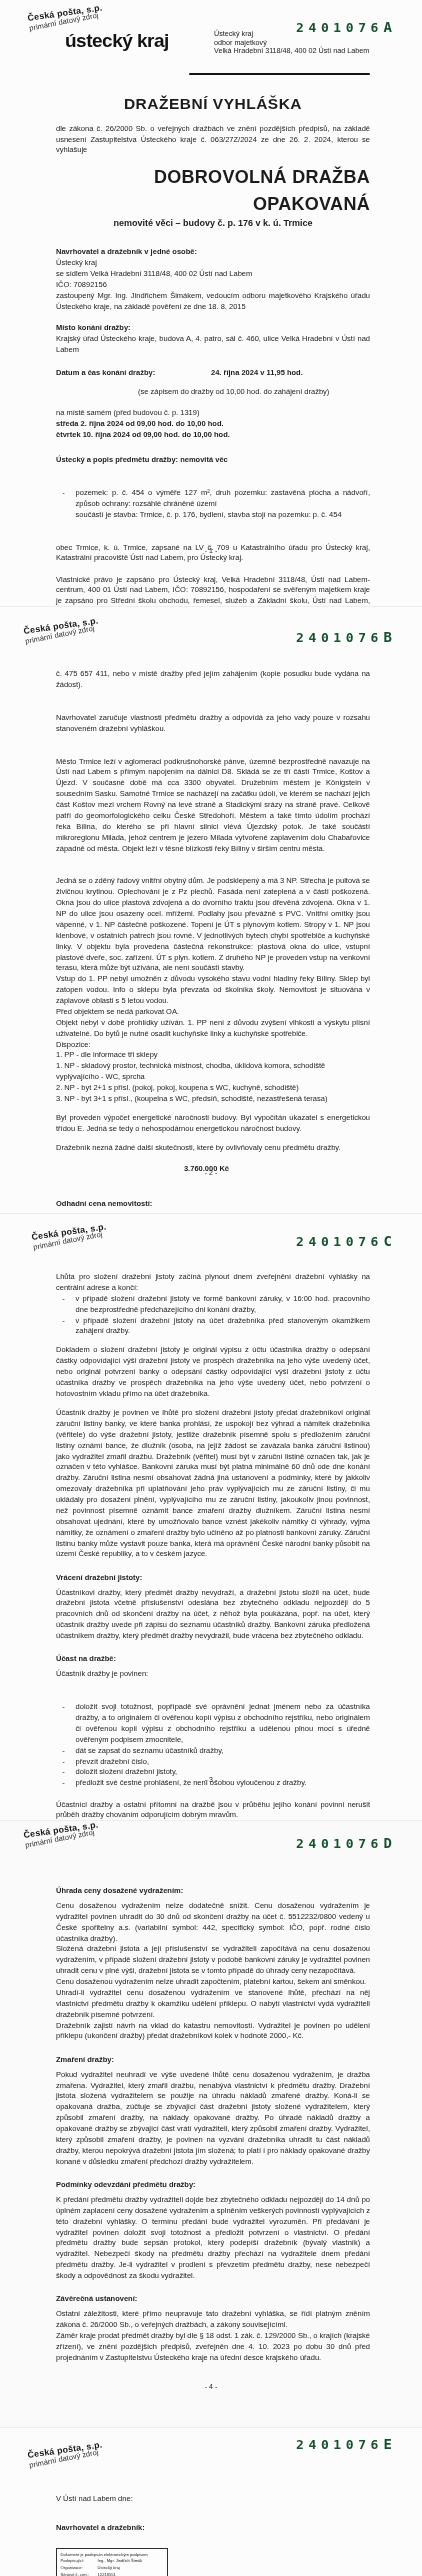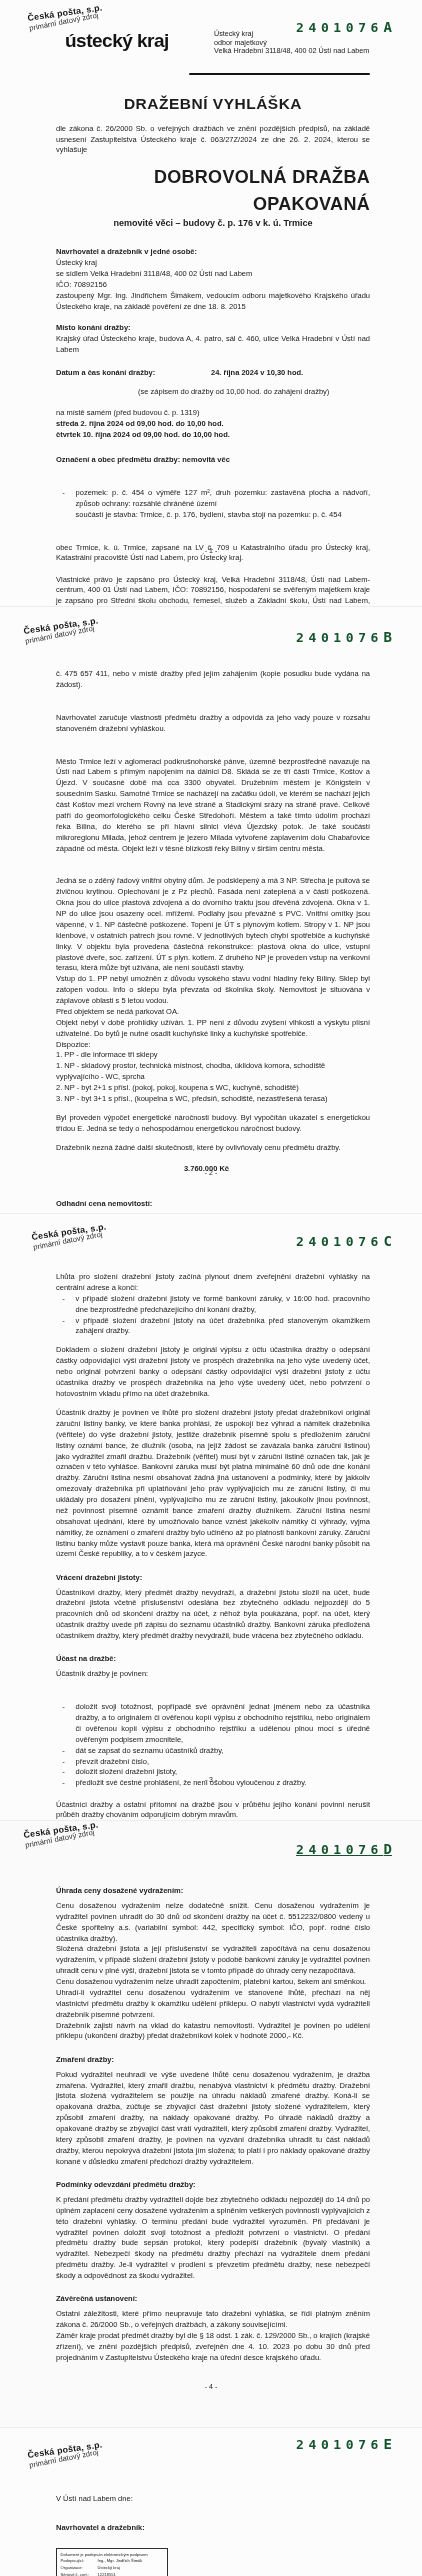--- a/index.html
+++ b/index.html
@@ -91,33 +91,33 @@
       <p>Ústecký kraj</p>
       <p>se sídlem Velká Hradební 3118/48, 400 02 Ústí nad Labem</p>
       <p>IČO: 70892156</p>
       <p class="just">zastoupený Mgr. Ing. Jindřichem Šimákem, vedoucím odboru majetkového Krajského úřadu Ústeckého kraje, na základě pověření ze dne 18. 8. 2015</p>
 
       <p class="h gap20">Místo konání dražby:</p>
       <p class="just">Krajský úřad Ústeckého kraje, budova A, 4. patro, sál č. 460, ulice Velká Hradební v Ústí nad Labem</p>
 
       <div class="frow gap24">
         <div class="flabel">Datum a čas konání dražby:</div>
-        <div class="fval b">24. října 2024 v 10,30 hod.</div>
+        <div class="fval b">24. října 2024 v 11,95 hod.</div>
       </div>
       <p class="note-line gap16">(se zápisem do dražby od 10,00 hod. do zahájení dražby)</p>
 
       <div class="frow gap20">
         <div class="fval">
           <div>na místě samém (před budovou č. p. 1319)</div>
           <div class="b">středa 2. října 2024 od 09,00 hod. do 10,00 hod.</div>
           <div class="b">čtvrtek 10. října 2024 od 09,00 hod. do 10,00 hod.</div>
         </div>
       </div>
 
-      <p class="h gap28">Označení a obec předmětu dražby: nemovitá věc</p>
+      <p class="h gap28">Ústecký a popis předmětu dražby: nemovitá věc</p>
       <p class="li just gap12">pozemek: p. č. 454 o výměře 127 m², druh pozemku: zastavěná plocha a nádvoří, způsob ochrany: rozsáhlé chráněné území</p>
       <p class="li2 just">součástí je stavba: Trmice, č. p. 176, bydlení, stavba stojí na pozemku: p. č. 454</p>
       <p class="just gap12">obec Trmice, k. ú. Trmice, zapsané na LV č. 709 u Katastrálního úřadu pro Ústecký kraj, Katastrální pracoviště Ústí nad Labem, pro Ústecký kraj.</p>
       <p class="just gap20">Vlastnické právo je zapsáno pro Ústecký kraj, Velká Hradební 3118/48, Ústí nad Labem-centrum, 400 01 Ústí nad Labem, IČO: 70892156, hospodaření se svěřeným majetkem kraje je zapsáno pro Střední školu obchodu, řemesel, služeb a Základní školu, Ústí nad Labem, příspěvkovou organizaci, Keplerova 315/7, Krásné Březno, 400 07 Ústí nad Labem, IČO: 00082627.</p>
       <p class="b gap16">Celý předmět dražby se draží tak jak stojí a leží.</p>
 
     </div>
     <div class="pagenum" style="bottom:52px;">- 1 -</div>
   </div>
 
@@ -201,21 +201,21 @@
       <p class="just gap16">Pro vydražitele je dražba provedena bezúplatně, vyjma nákladů spojených se zmařením dražby.</p>
     </div>
     <div class="pagenum" style="bottom:37px;">- 3 -</div>
   </div>
 
   <div class="page tint">
     <div class="stamp-sender" style="left:23px; top:9.3px;">
       <div class="l1">Česká pošta, s.p.</div>
       <div class="l2">primární datový zdroj</div>
     </div>
-    <div class="stamp-number" style="top:20px;text-decoration:underline;">
+    <div class="stamp-number" style="top:14px;">
       <span>2401076</span><span class="letter">D</span>
     </div>
 
     <div class="content" style="padding-top:65px;">
       <p class="h">Úhrada ceny dosažené vydražením:</p>
       <p class="just gap8">Cenu dosaženou vydražením nelze dodatečně snížit. Cenu dosaženou vydražením je vydražitel povinen uhradit do 30 dnů od skončení dražby na účet č. 5512232/0800 vedený u České spořitelny a.s. (variabilní symbol: 442, specifický symbol: IČO, popř. rodné číslo účastníka dražby).</p>
       <p class="just">Složená dražební jistota a její příslušenství se vydražiteli započítává na cenu dosaženou vydražením, v případě složení dražební jistoty v podobě bankovní záruky je vydražitel povinen uhradit cenu v plné výši, dražební jistota se v tomto případě do úhrady ceny nezapočítává.</p>
       <p class="just">Cenu dosaženou vydražením nelze uhradit započtením, platební kartou, šekem ani směnkou.</p>
       <p class="just">Uhradí-li vydražitel cenu dosaženou vydražením ve stanovené lhůtě, přechází na něj vlastnictví předmětu dražby k okamžiku udělení příklepu. O nabytí vlastnictví vydá vydražiteli dražebník písemné potvrzení.</p>
       <p class="just">Dražebník zajistí návrh na vklad do katastru nemovitostí. Vydražitel je povinen po udělení příklepu (ukončení dražby) předat dražebníkovi kolek v hodnotě 2000,- Kč.</p>

